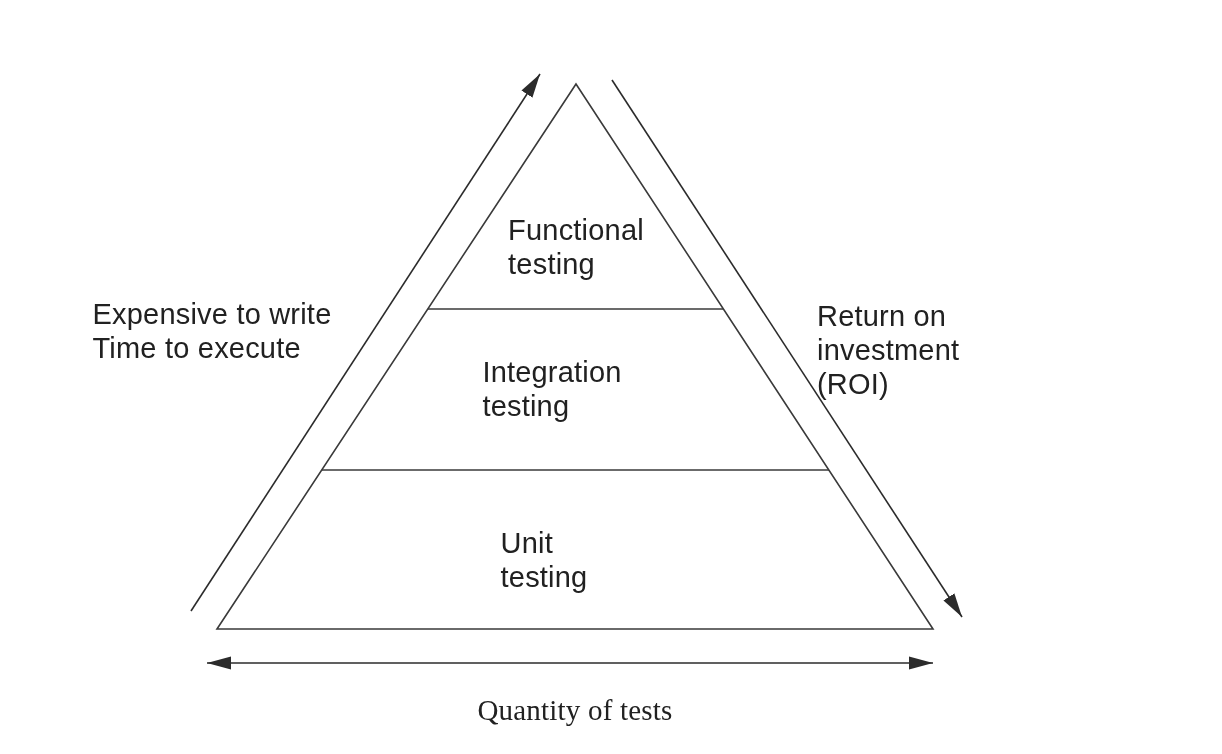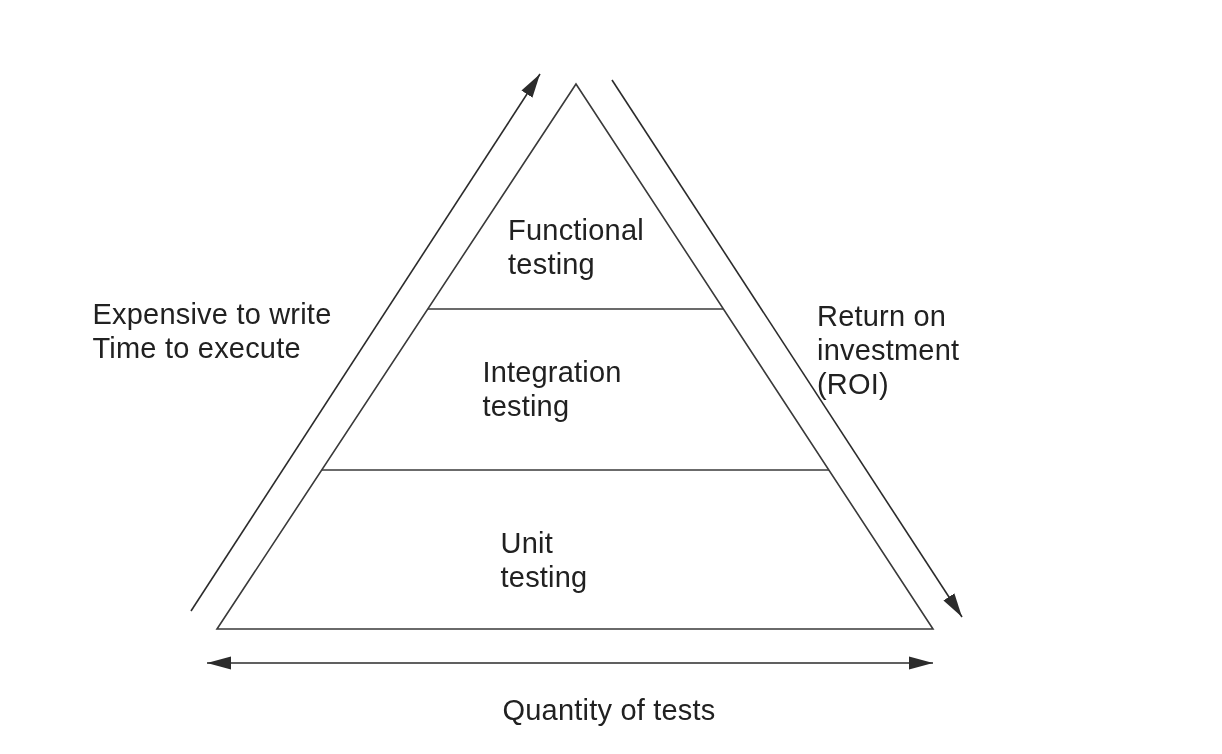--- a/index.html
+++ b/index.html
@@ -65,15 +65,15 @@
 
   <div class="label" style="left:544px; top:514px;margin-top:12px;">Unit
 testing</div>
 
   <div class="label" style="left:952px; top:299px;">Return on investment
 (ROI)</div>
 
   <div class="label" style="left:212px; top:297px;">Expensive to write
 Time to execute</div>
 
-  <div class="label" style="left:609px; top:693px;">Quantity of tests</div>
+  <div class="label" style="left:575px; top:693px;font-family:Liberation Serif, serif;">Quantity of tests</div>
 
 </div>
 
 </body></html>

